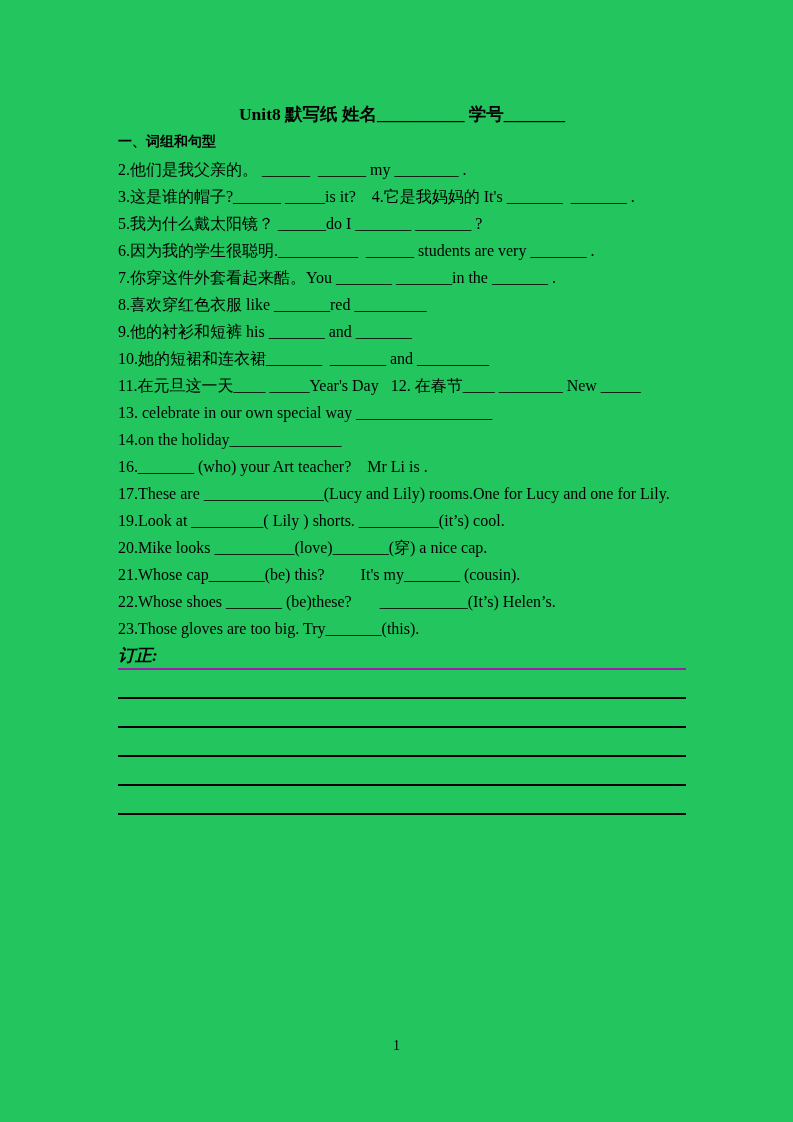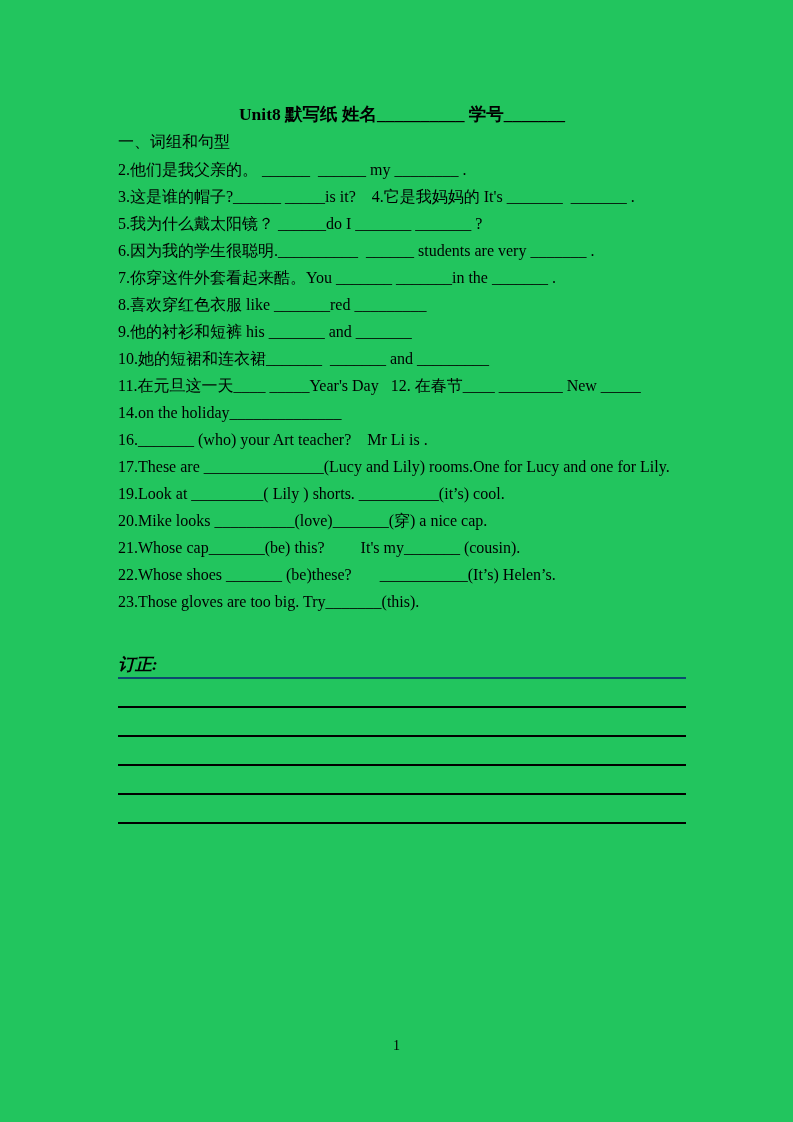--- a/index.html
+++ b/index.html
@@ -27,35 +27,34 @@
     height: 27px;
     line-height: 27px;
     text-align: center;
     font-size: 17.5px;
     font-weight: bold;
     white-space: pre;
   }
   .section-heading {
     height: 28px;
     line-height: 28px;
-    font-size: 16px;
-    font-weight: normal;
+    font-size: 14px;
+    font-weight: bold;
     white-space: pre;
   }
   .line {
     height: 27px;
     line-height: 27px;
     font-size: 16px;
     white-space: pre;
   }
   .corrections-row {
     position: relative;
     height: 26px;
-    border-bottom: 2px solid #0c4a6e;
-    margin-top: 36px;
+    border-bottom: 2px solid #a21caf;
   }
   .corrections-label {
     position: absolute;
     left: 0;
     bottom: 1px;
     font-size: 17px;
     font-weight: bold;
     font-style: italic;
     white-space: pre;
   }
@@ -84,20 +83,21 @@
 
     <div class="line">2.他们是我父亲的。 ______  ______ my ________ .</div>
     <div class="line">3.这是谁的帽子?______ _____is it?    4.它是我妈妈的 It's _______  _______ .</div>
     <div class="line">5.我为什么戴太阳镜？ ______do I _______ _______ ?</div>
     <div class="line">6.因为我的学生很聪明.__________  ______ students are very _______ .</div>
     <div class="line">7.你穿这件外套看起来酷。You _______ _______in the _______ .</div>
     <div class="line">8.喜欢穿红色衣服 like _______red _________</div>
     <div class="line">9.他的衬衫和短裤 his _______ and _______</div>
     <div class="line">10.她的短裙和连衣裙_______  _______ and _________</div>
     <div class="line">11.在元旦这一天____ _____Year's Day   12. 在春节____ ________ New _____</div>
+    <div class="line">13. celebrate in our own special way _________________</div>
     <div class="line">14.on the holiday______________</div>
 
 
     <div class="line">16._______ (who) your Art teacher?    Mr Li is .</div>
     <div class="line">17.These are _______________(Lucy and Lily) rooms.One for Lucy and one for Lily.</div>
     <div class="line">19.Look at _________( Lily ) shorts. __________(it’s) cool.</div>
     <div class="line">20.Mike looks __________(love)_______(穿) a nice cap.</div>
     <div class="line">21.Whose cap_______(be) this?         It's my_______ (cousin).</div>
     <div class="line">22.Whose shoes _______ (be)these?       ___________(It’s) Helen’s.</div>
     <div class="line">23.Those gloves are too big. Try_______(this).</div>

